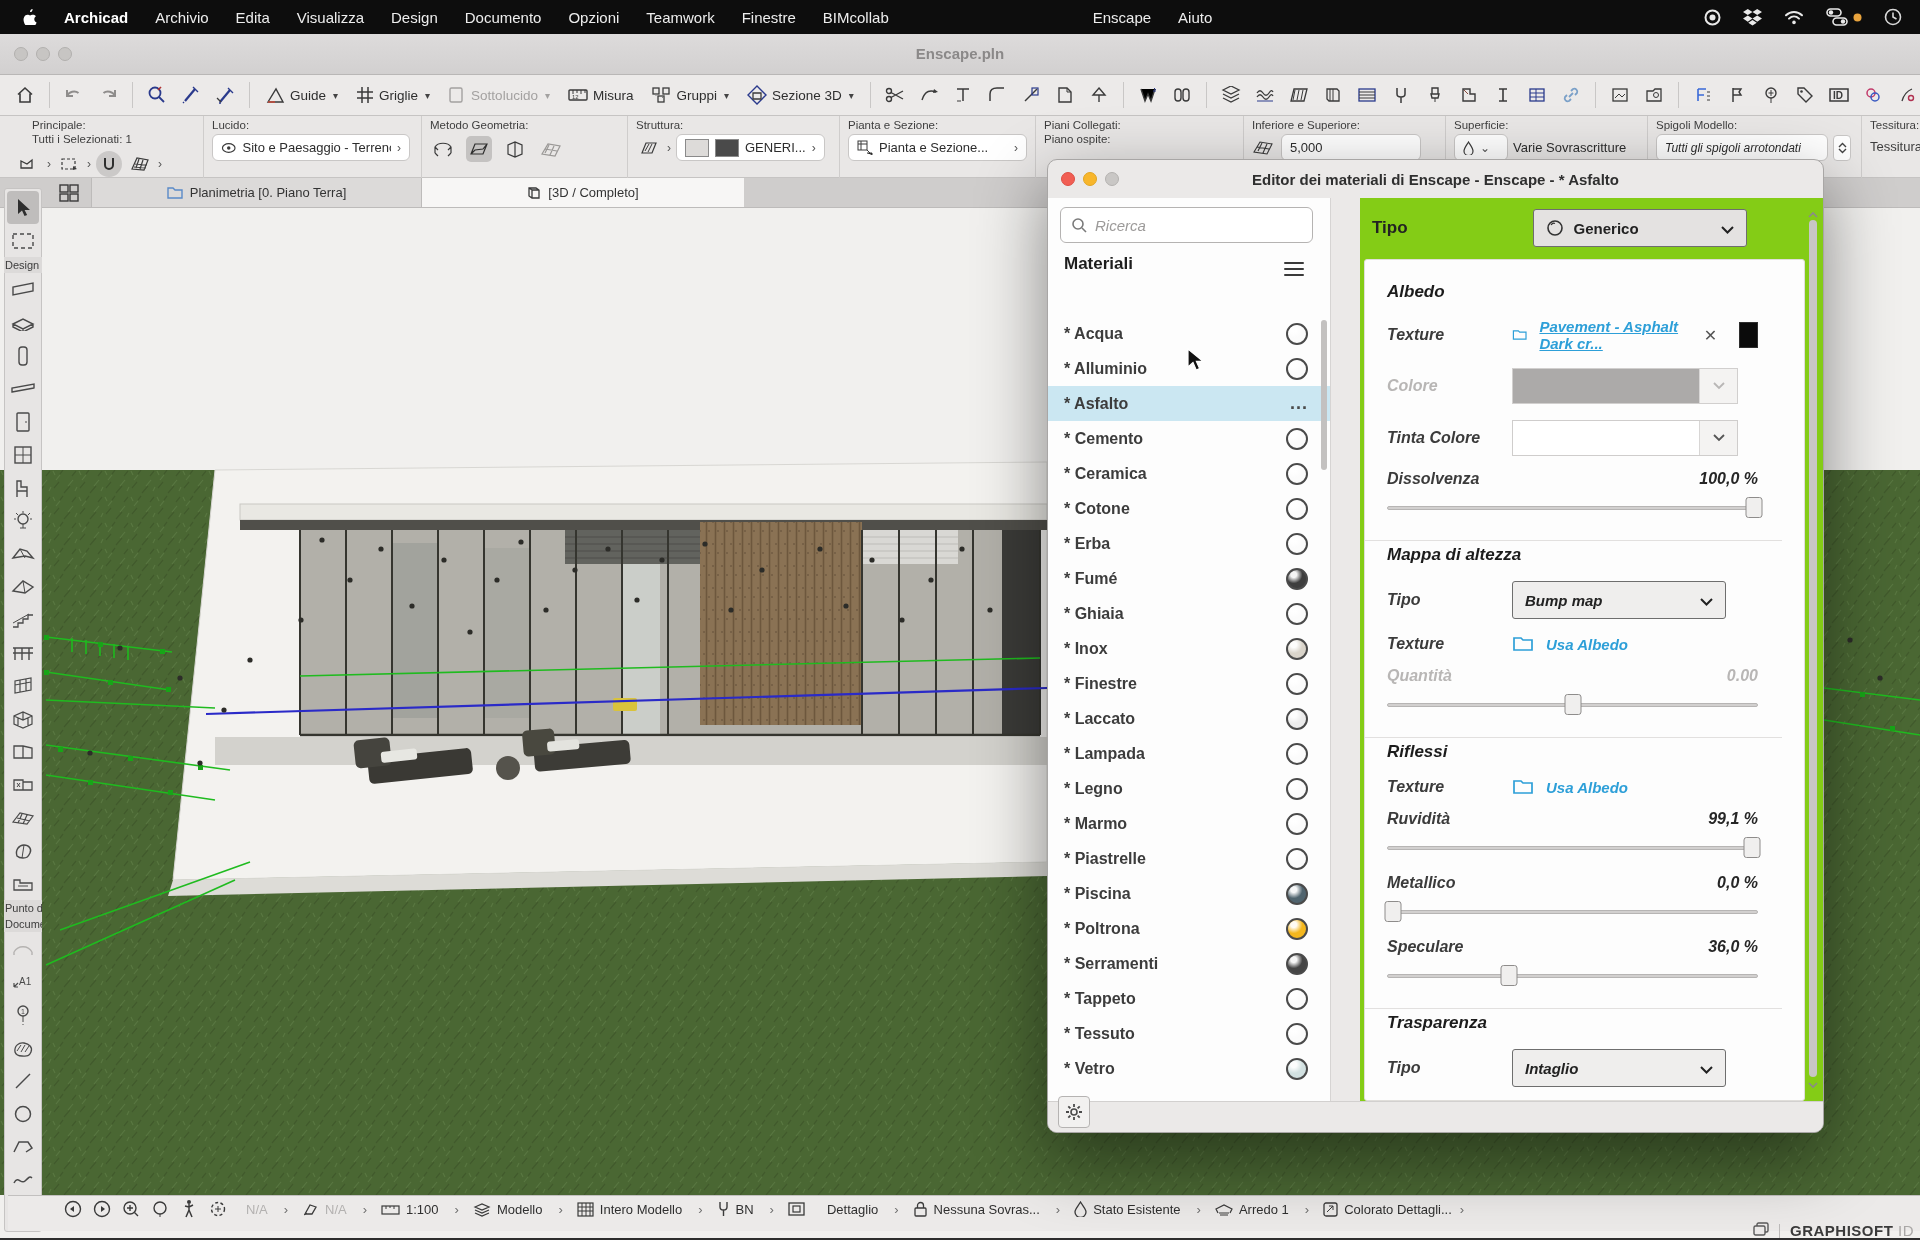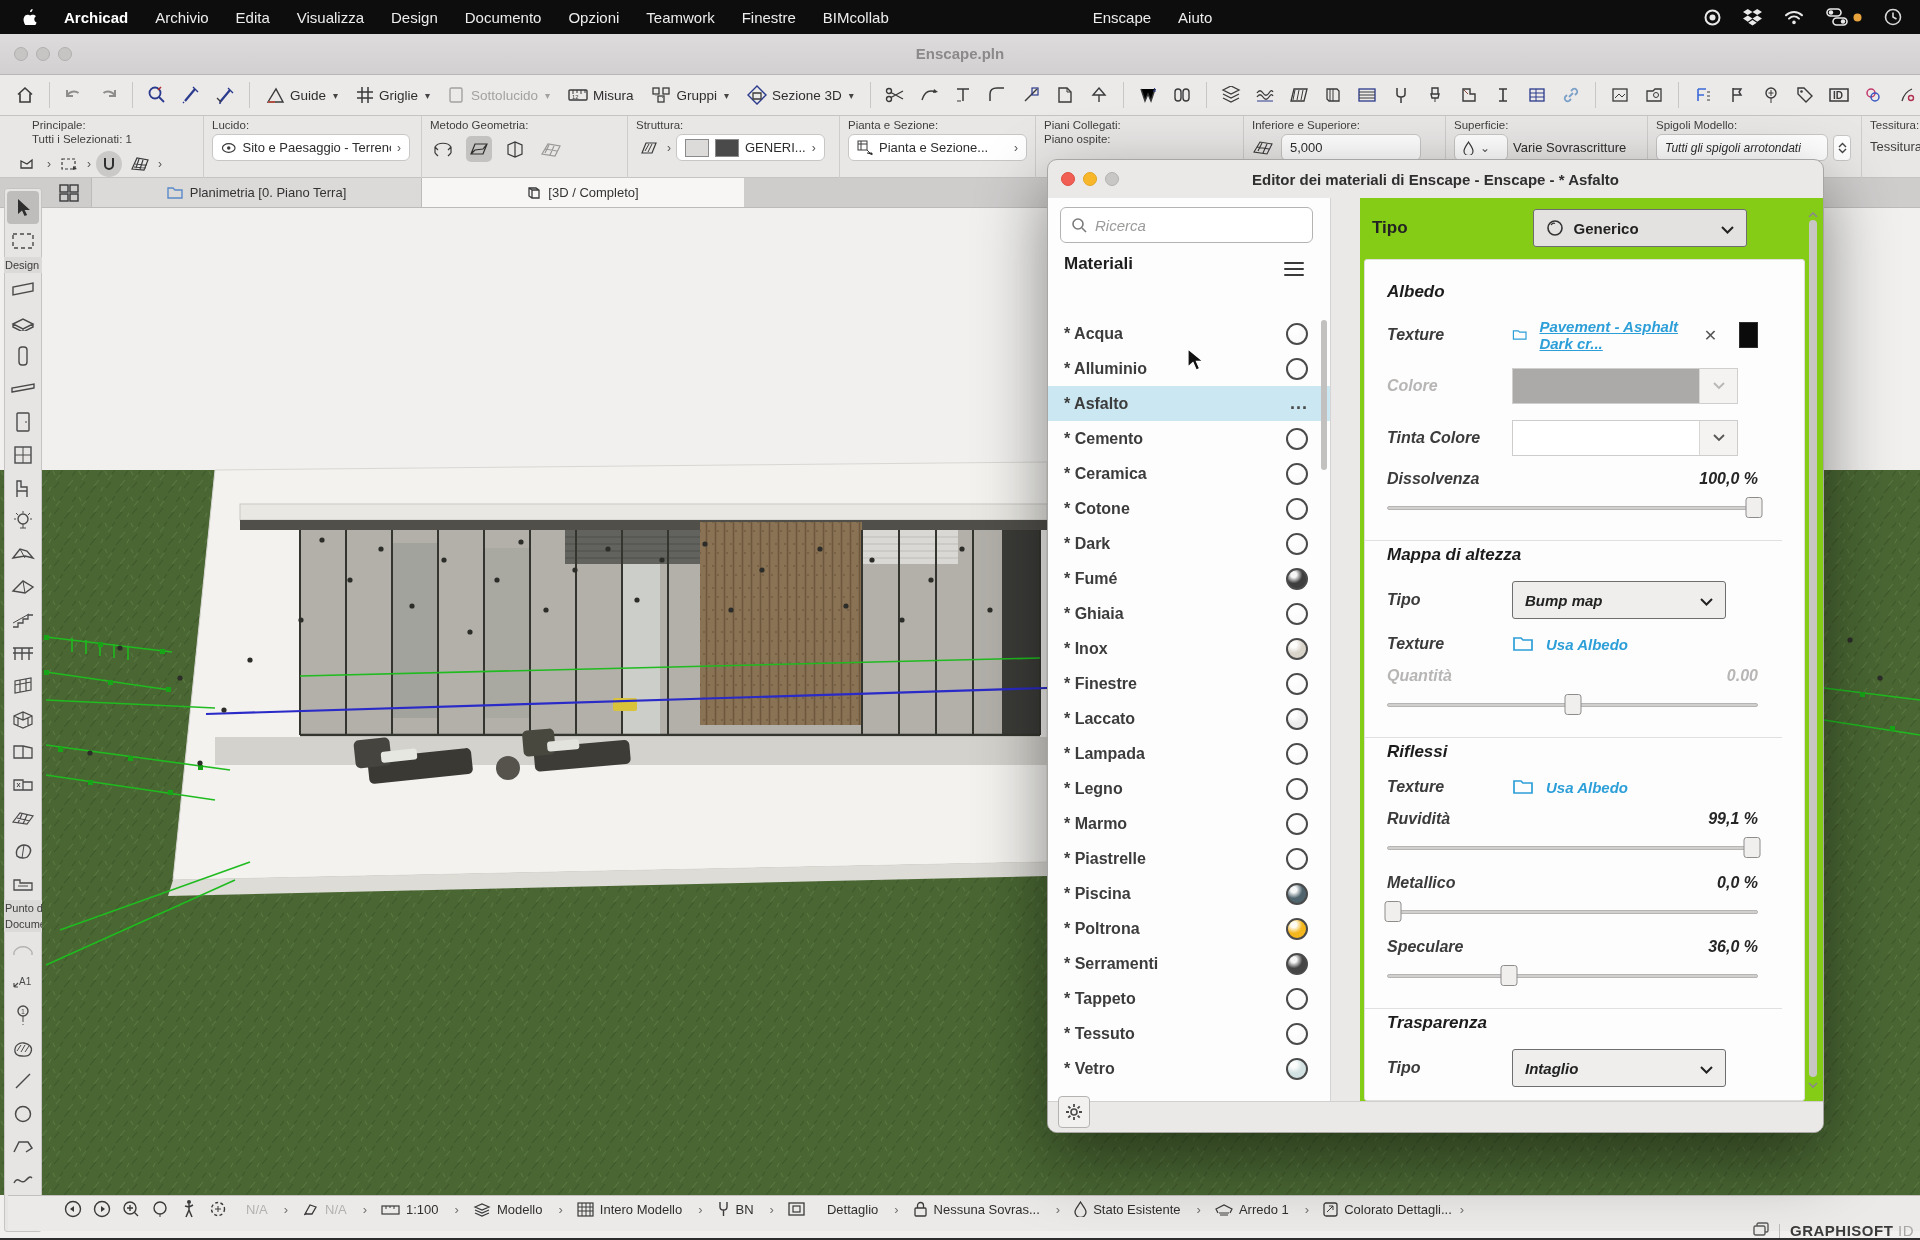--- a/index.html
+++ b/index.html
@@ -1119,21 +1119,21 @@
           </div>
         <div class="mrow">
             <span class="mname">* Ceramica</span>
             <span class="sphere" style="background-color: rgb(251, 251, 251);"></span>
           </div>
         <div class="mrow">
             <span class="mname">* Cotone</span>
             <span class="sphere" style="background-color: rgb(251, 251, 251);"></span>
           </div>
         <div class="mrow">
-            <span class="mname">* Dark</span>
+            <span class="mname">* Erba</span>
             <span class="sphere" style="background-color: rgb(251, 251, 251);"></span>
           </div>
         <div class="mrow">
             <span class="mname">* Fumé</span>
             <span class="sphere" style="background-color: rgb(62, 62, 62);"></span>
           </div>
         <div class="mrow">
             <span class="mname">* Ghiaia</span>
             <span class="sphere" style="background-color: rgb(251, 251, 251);"></span>
           </div>

